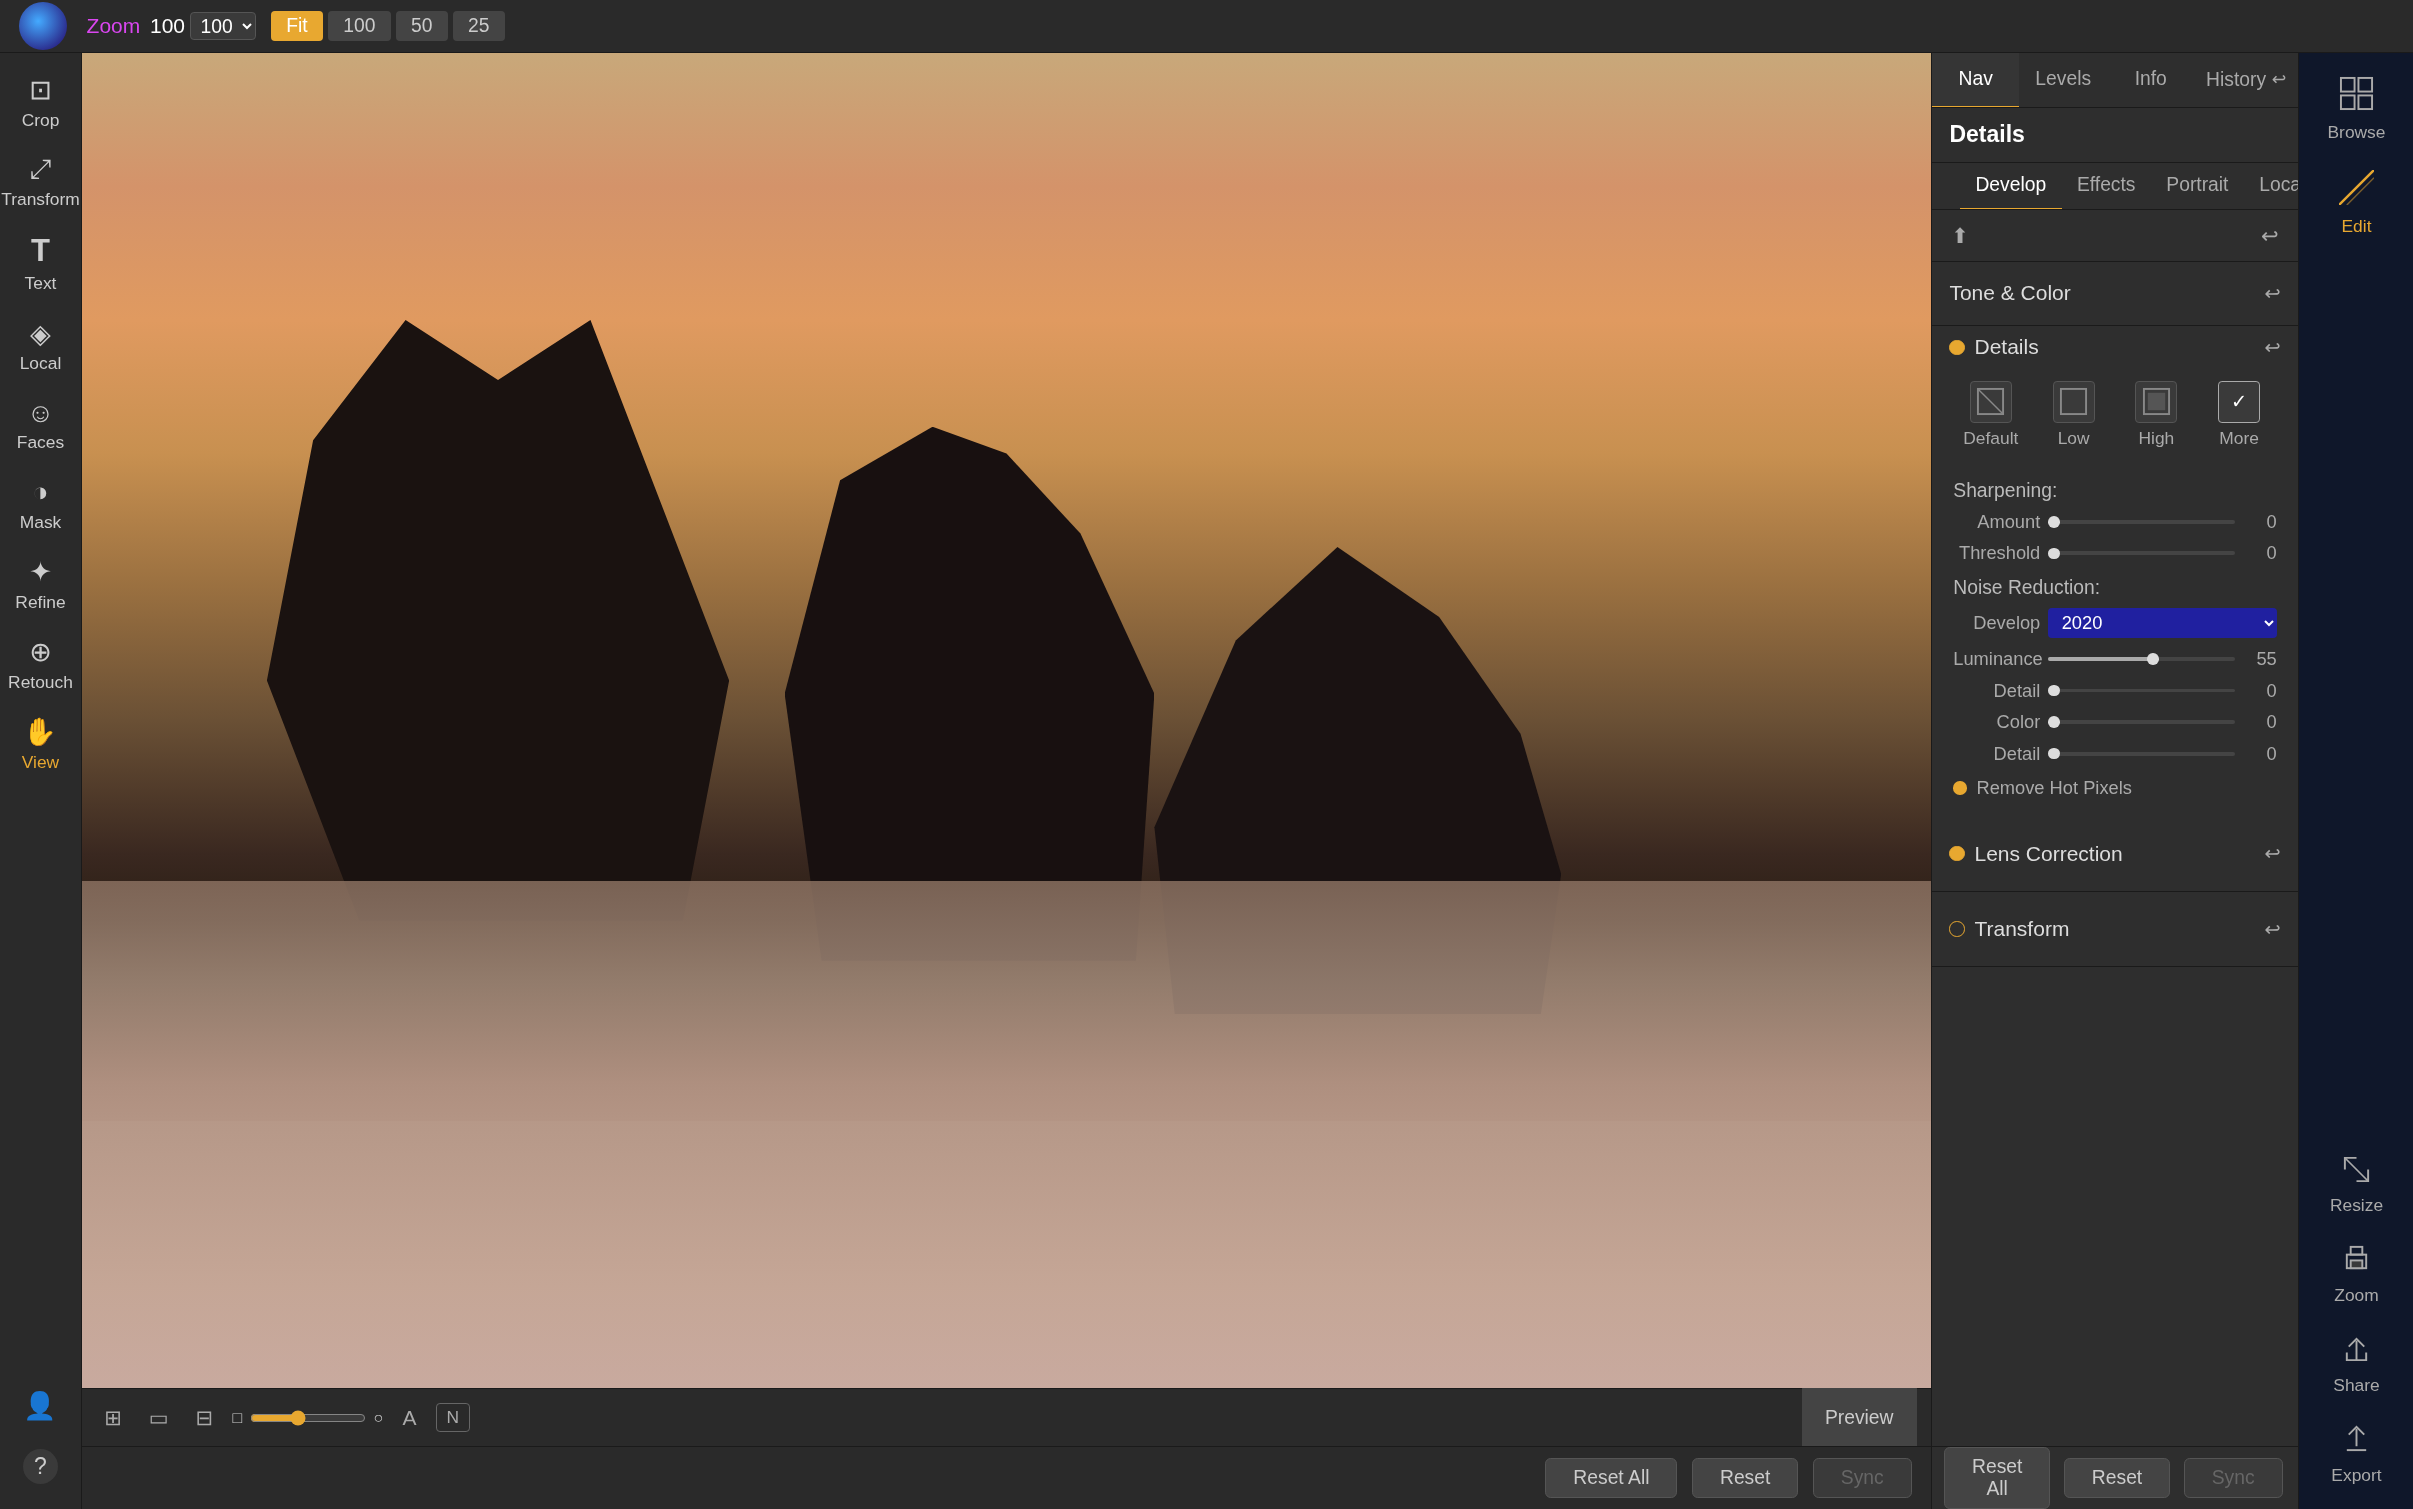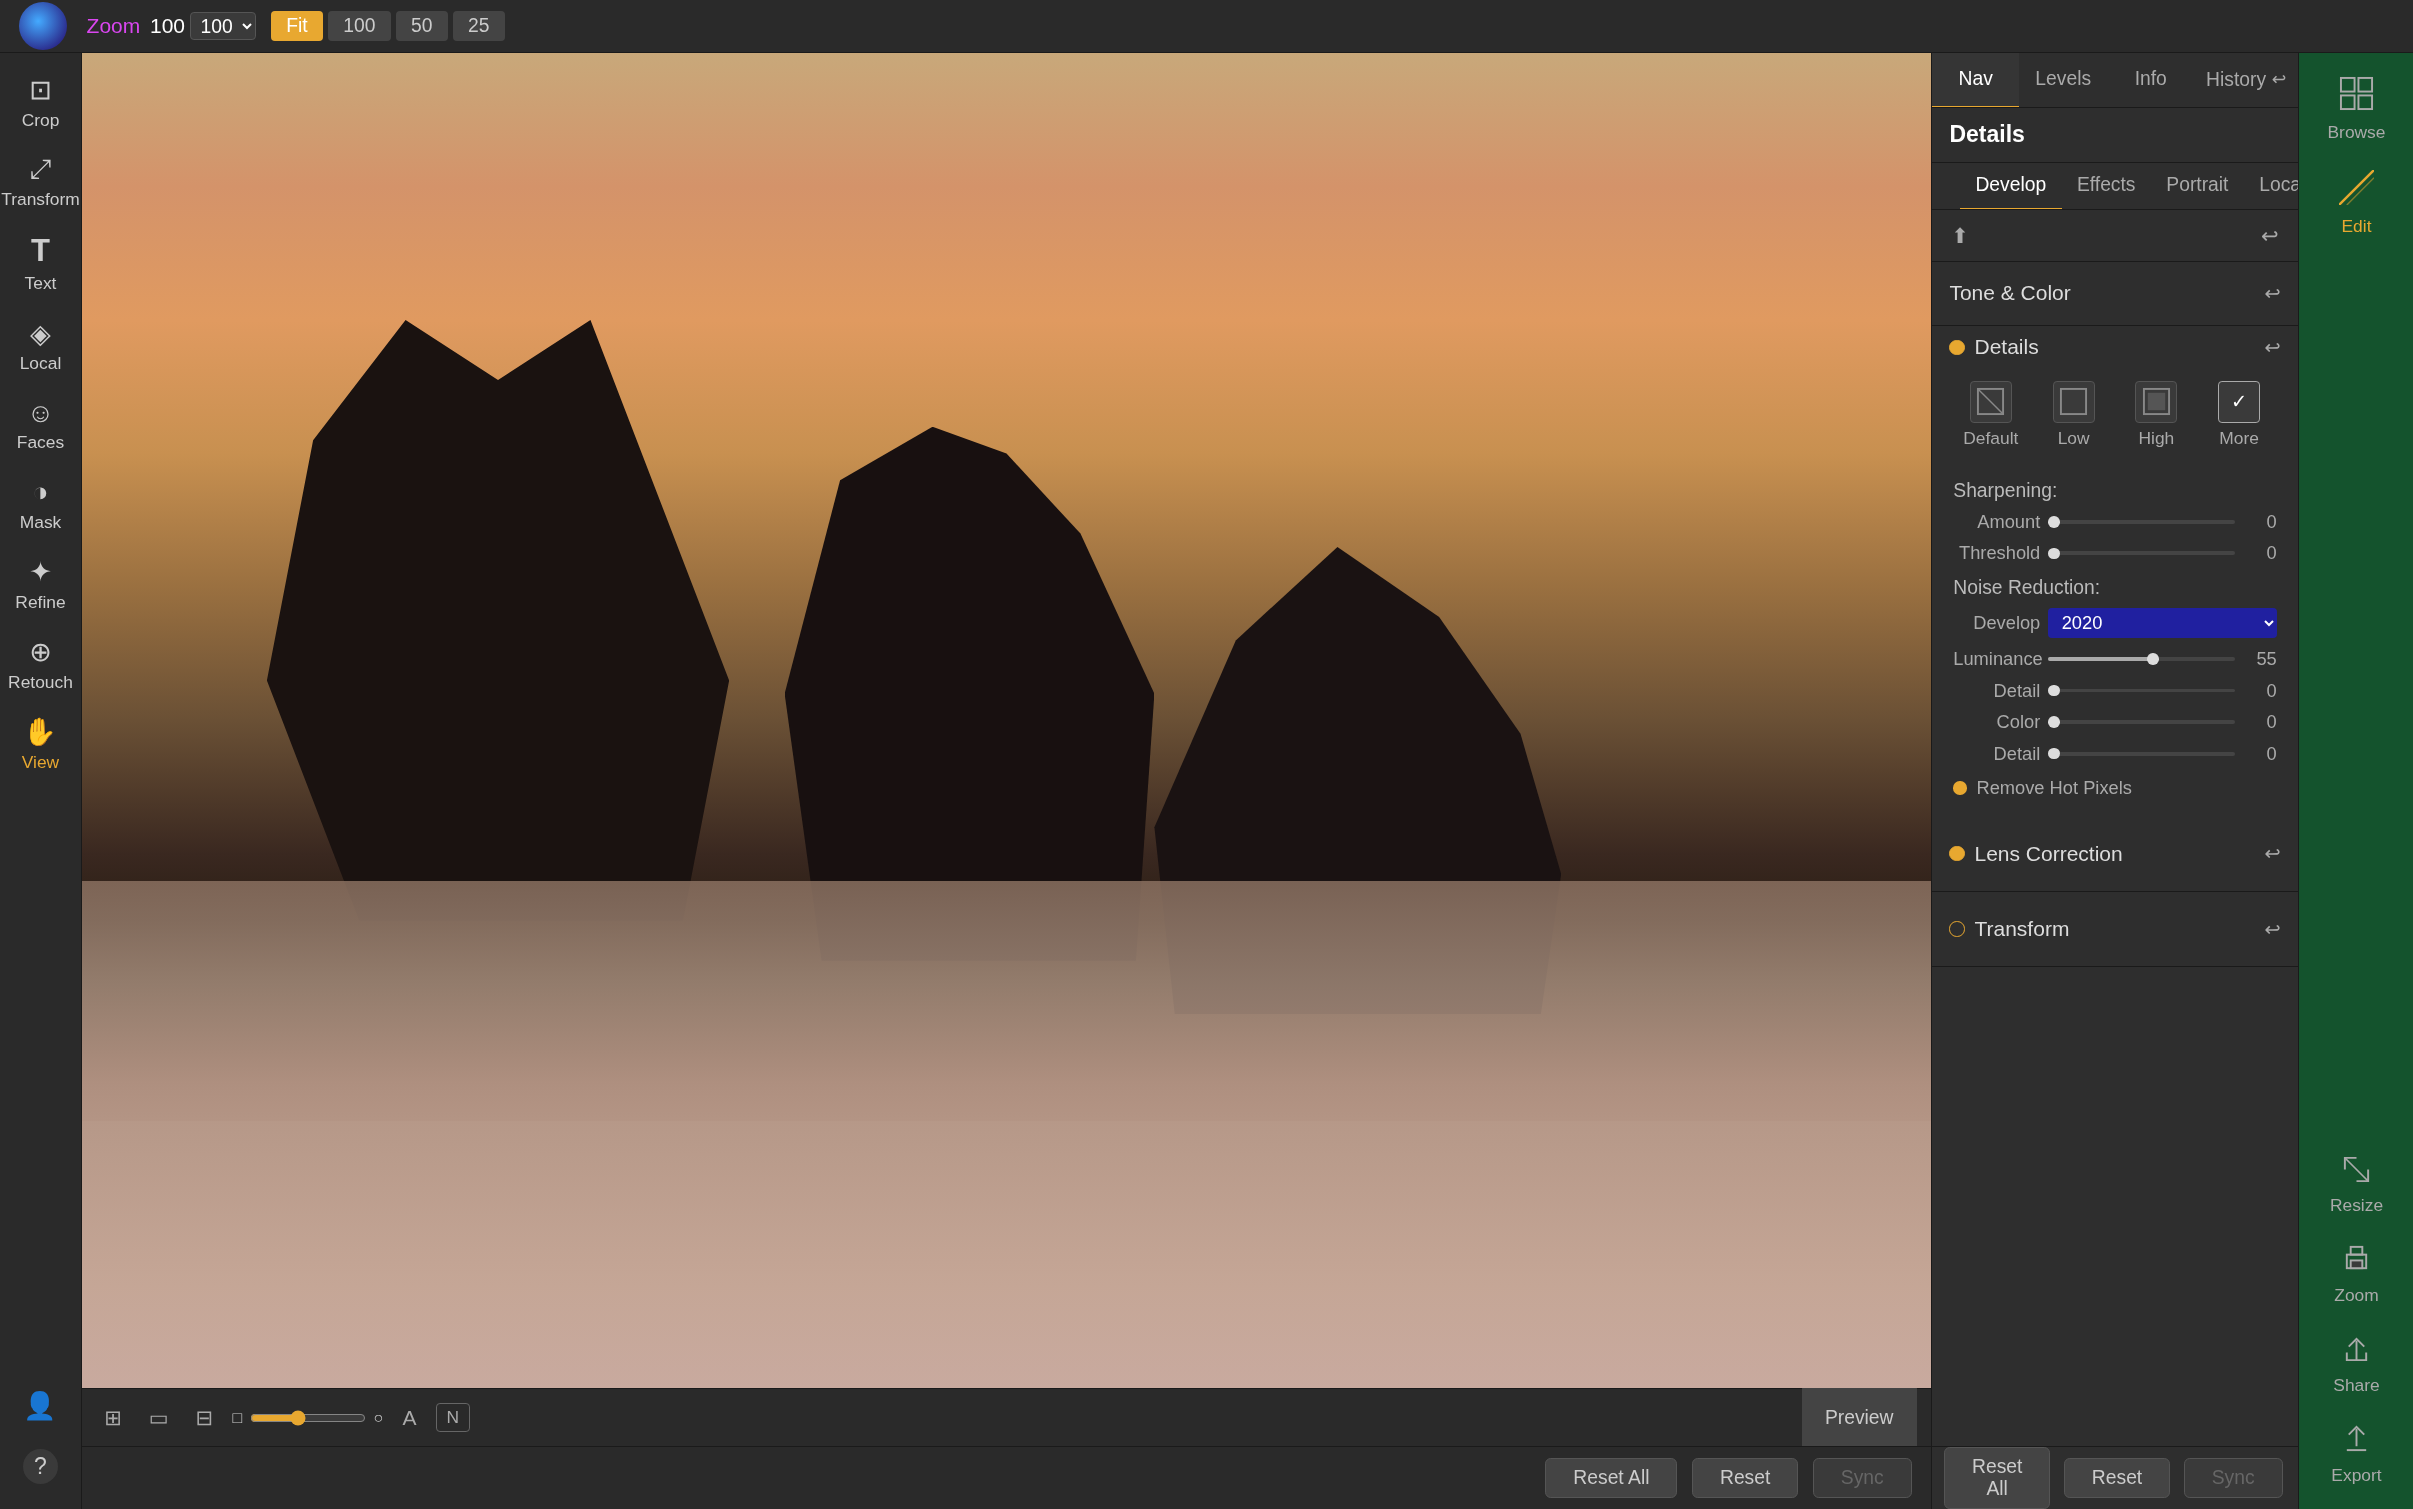--- a/index.html
+++ b/index.html
@@ -506,21 +506,21 @@
       background: none;
       border: none;
       color: #aaa;
       font-size: 19.3px;
       cursor: pointer;
     }
 
     
     .far-right-panel {
       width: 116px;
-      background: #14532d;
+      background: #0f172a;
       border-left: 1px solid #1a1a1a;
       display: flex;
       flex-direction: column;
       align-items: center;
       padding: 9.7px 0;
       flex-shrink: 0;
     }
     .far-right-item {
       display: flex;
       flex-direction: column;

